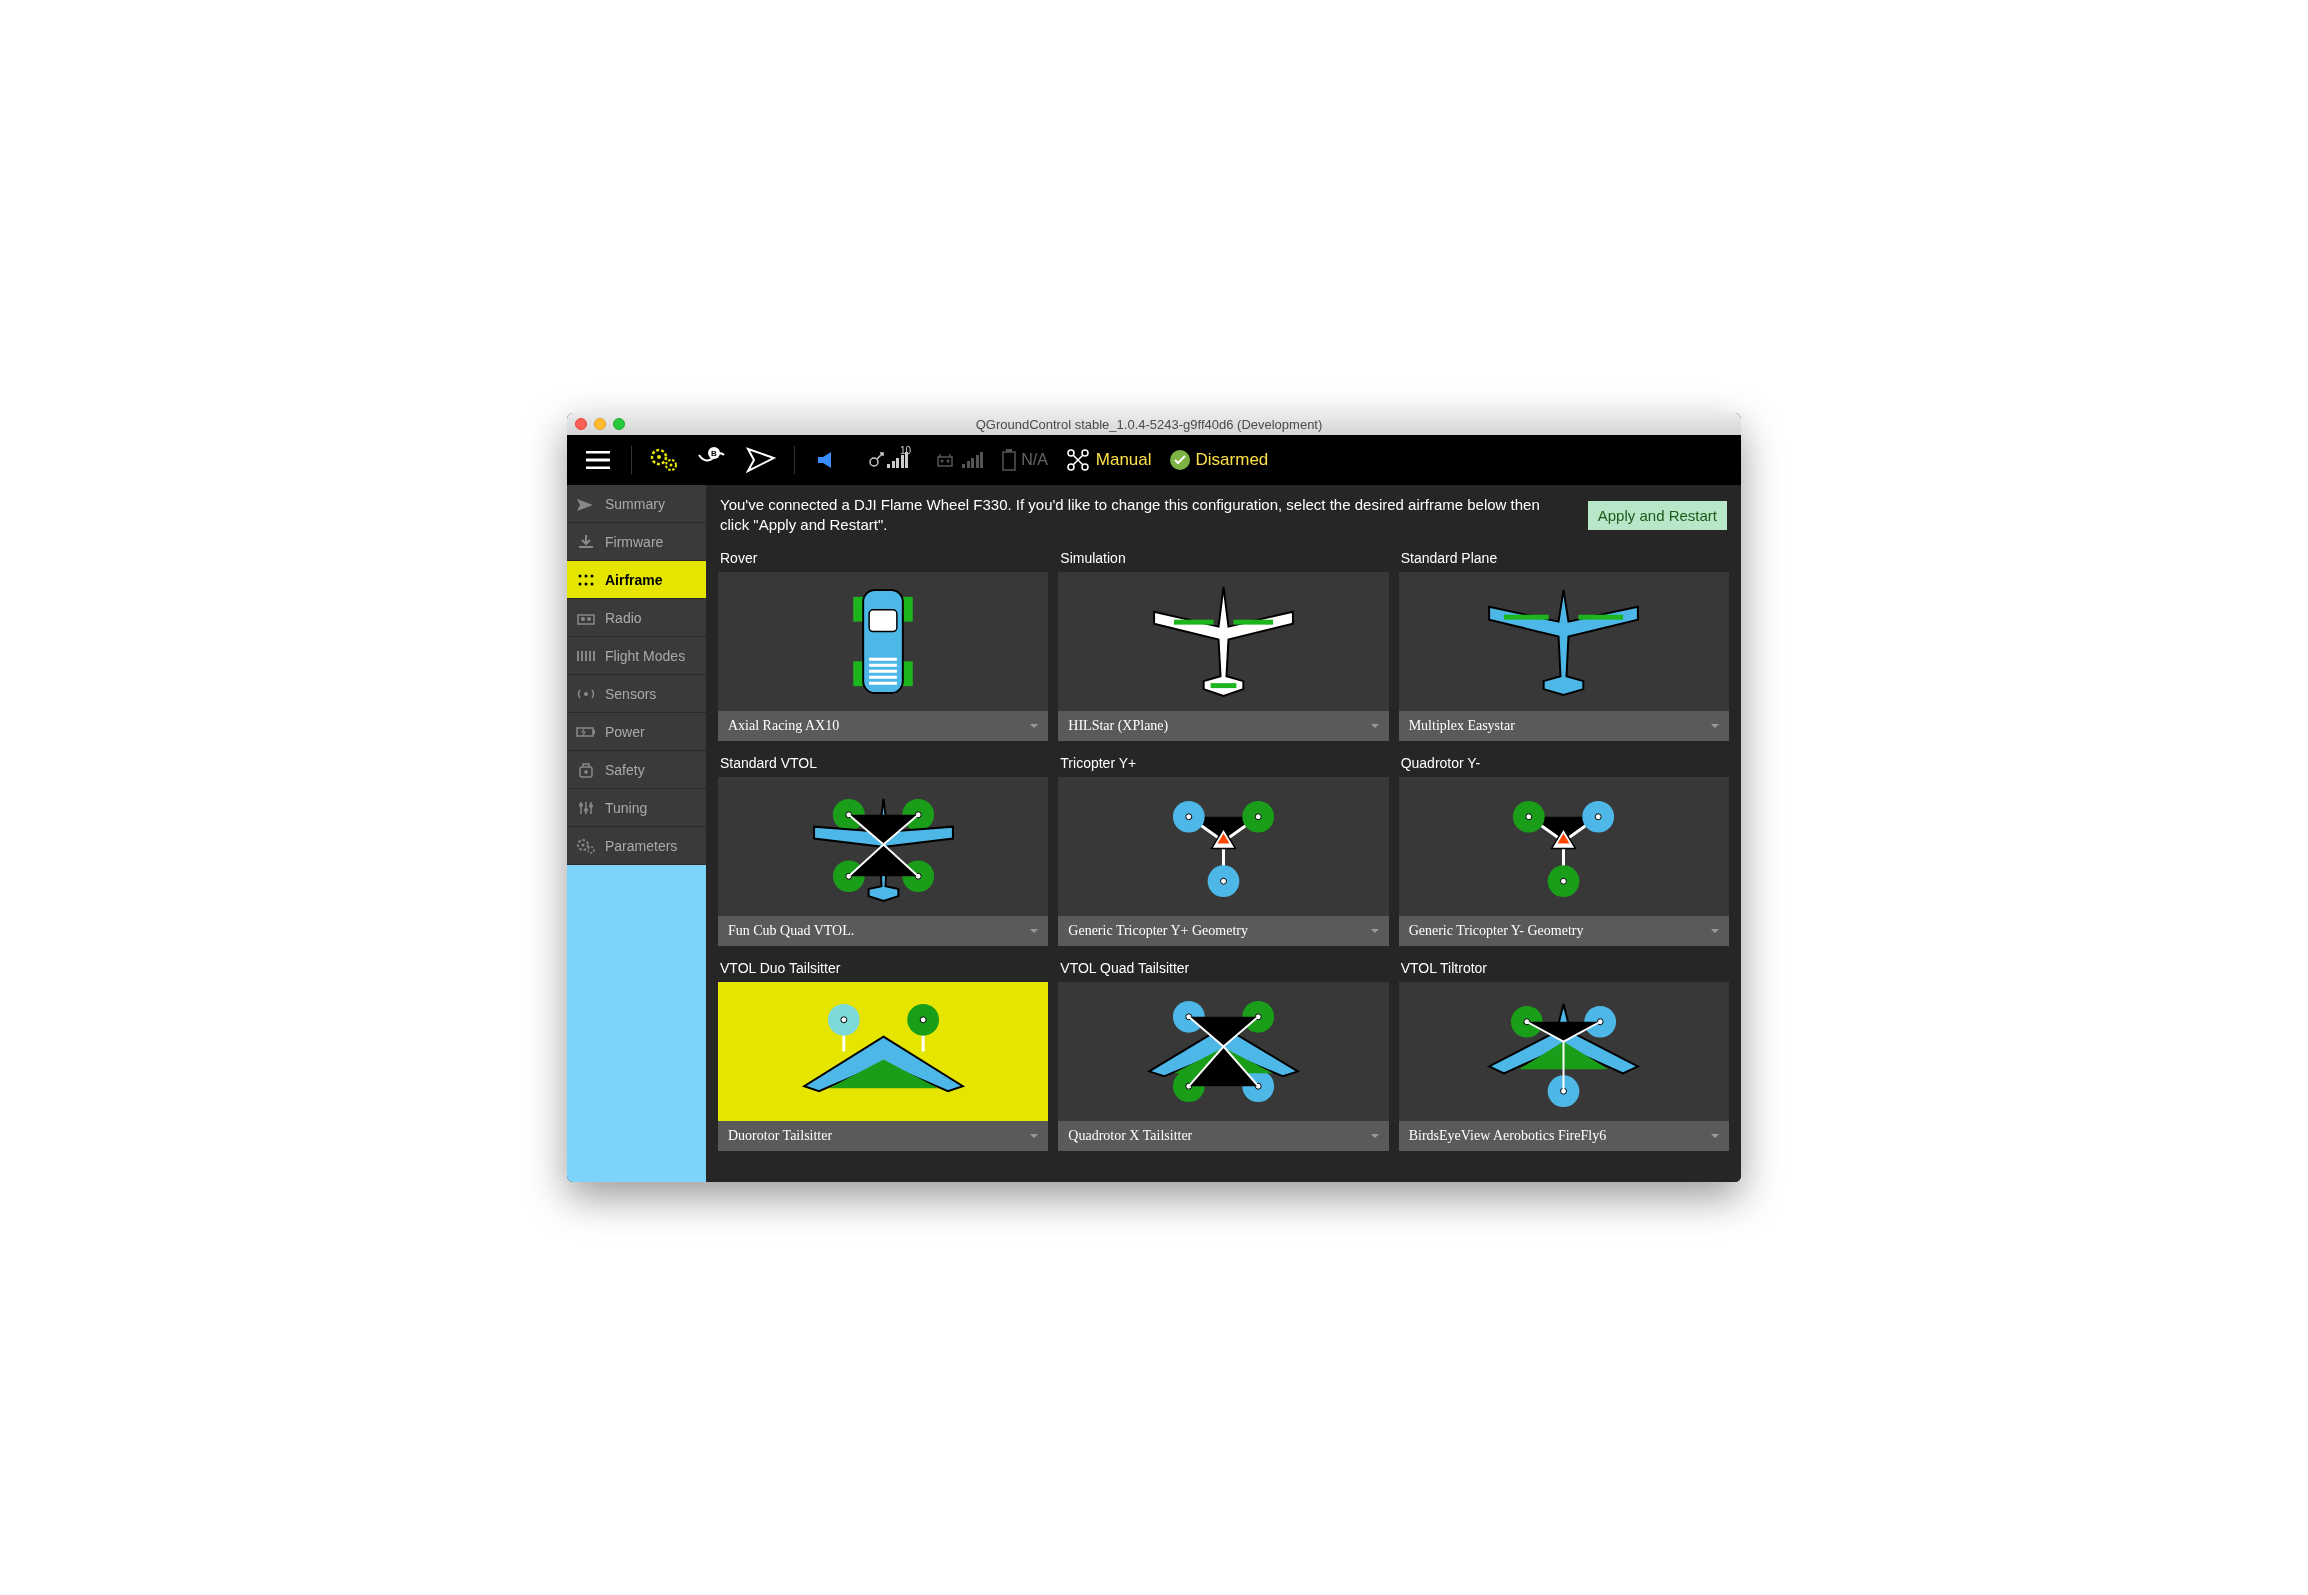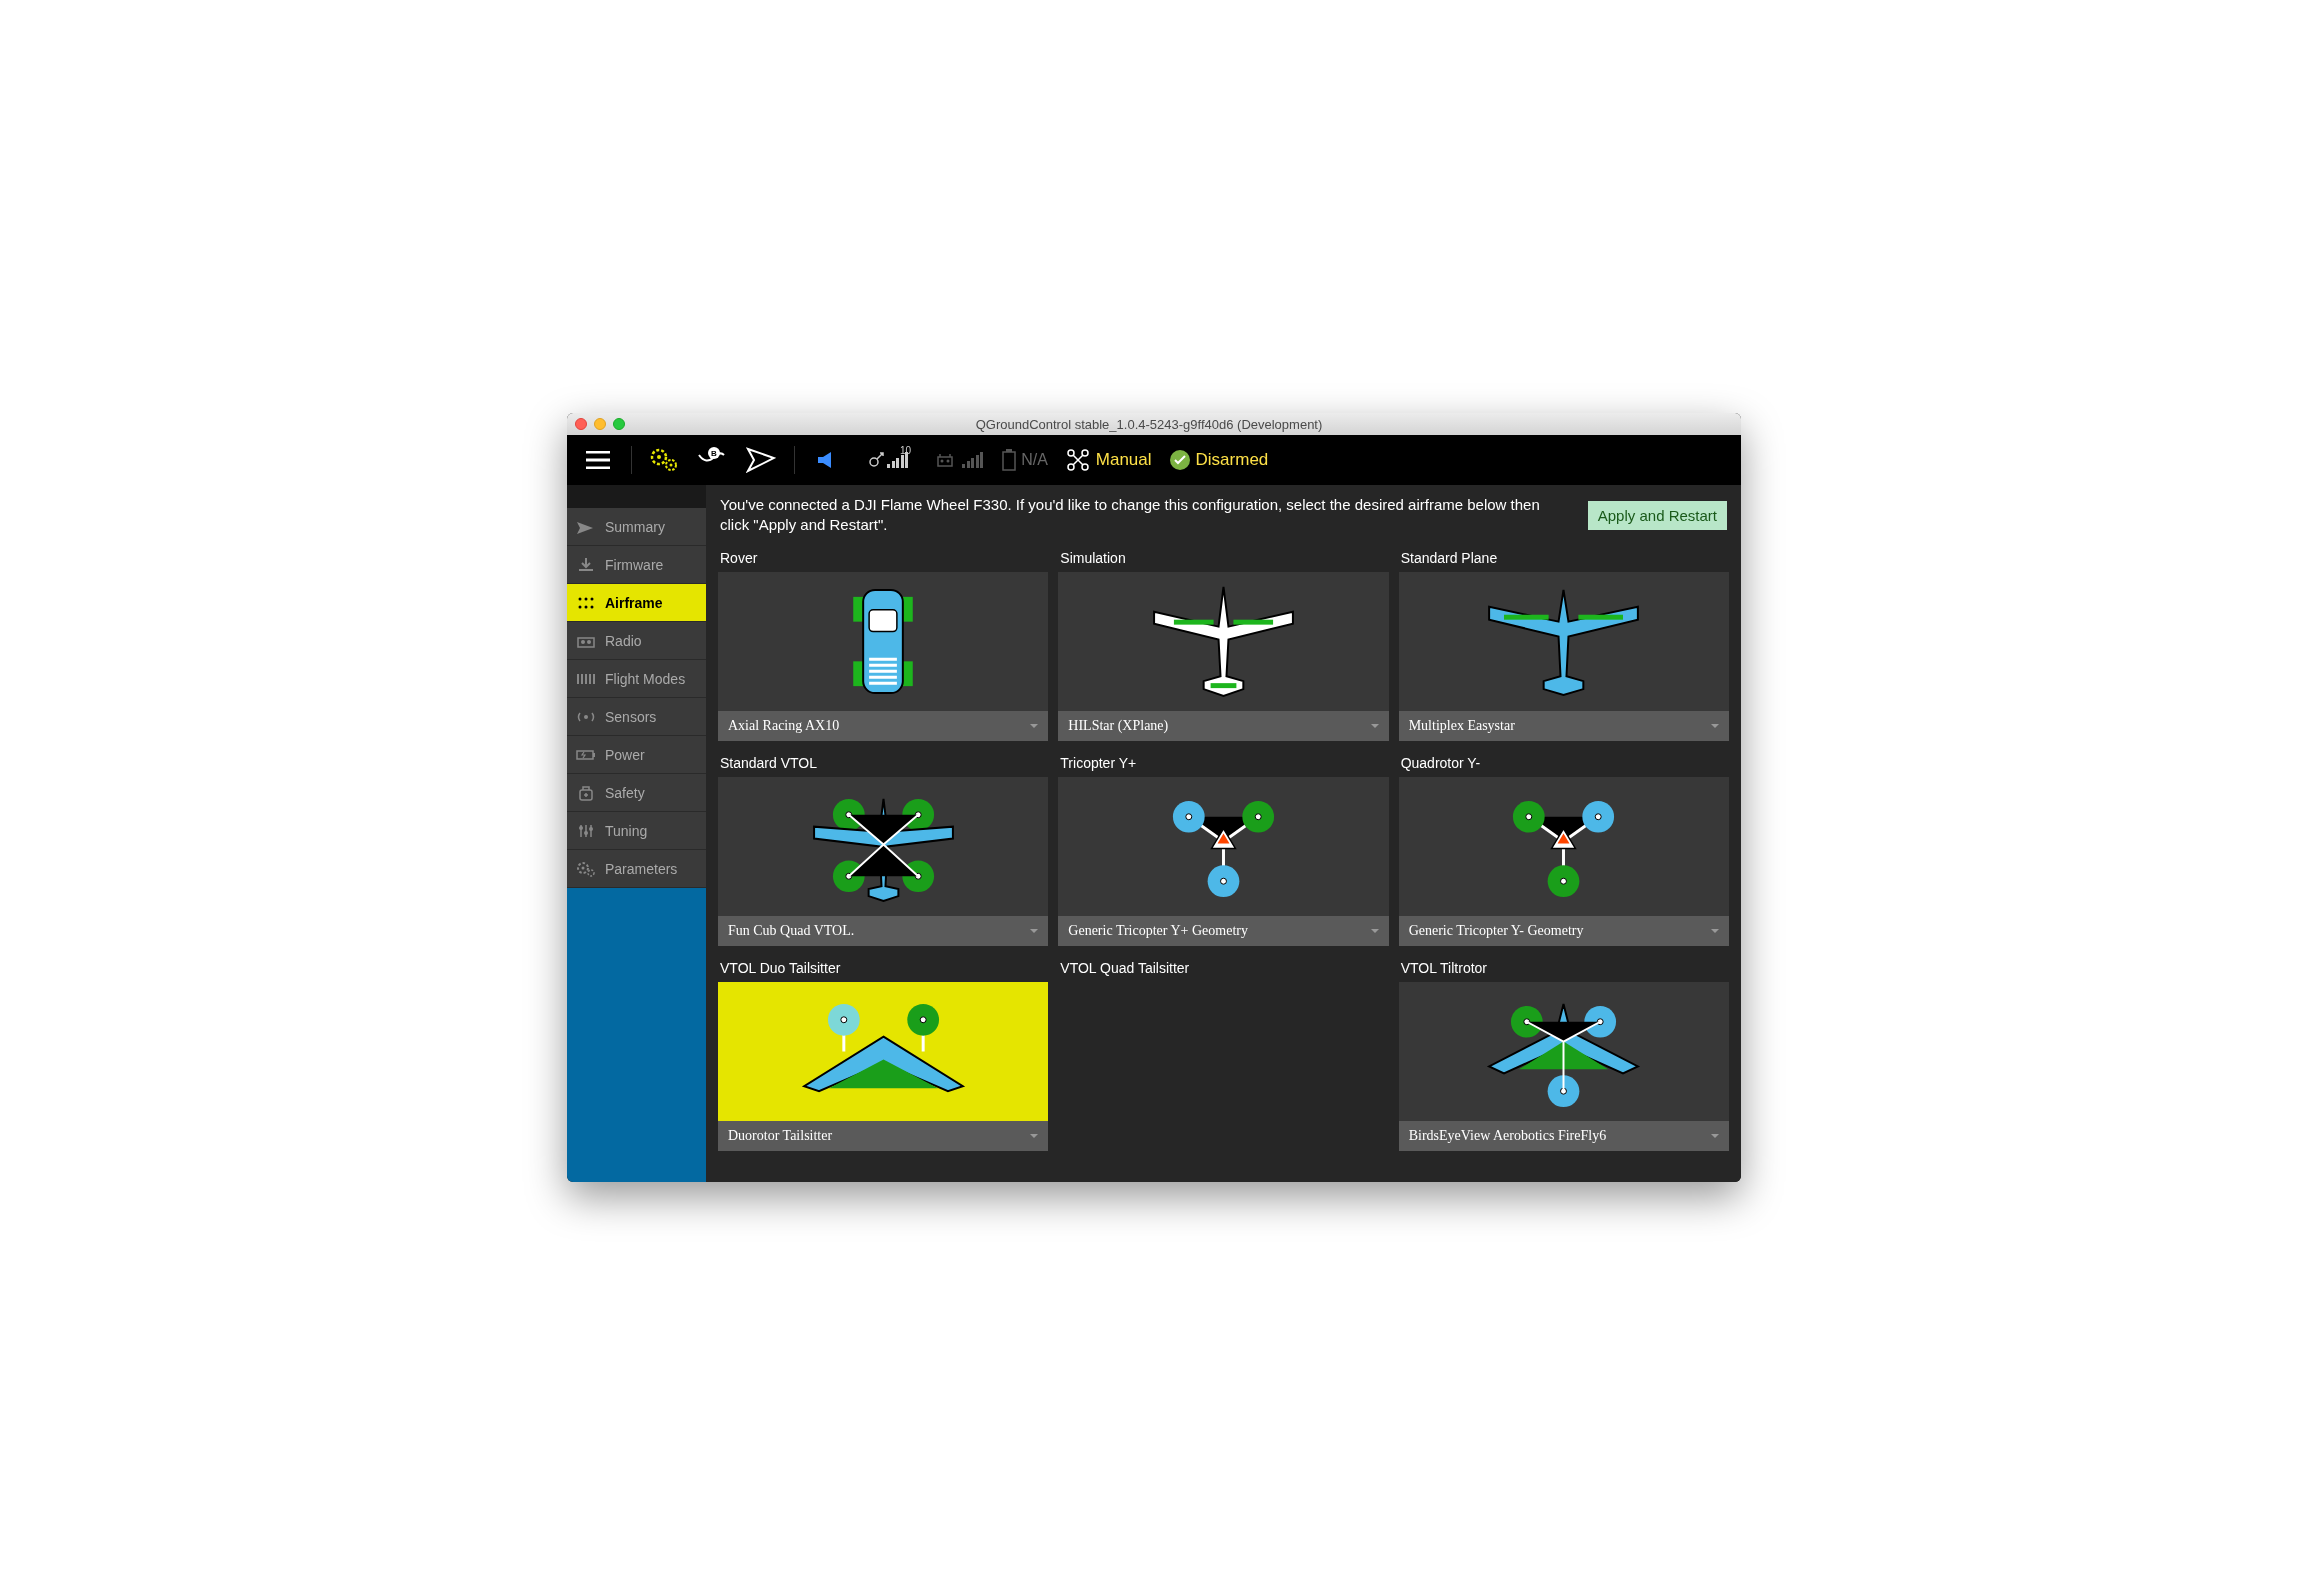--- a/index.html
+++ b/index.html
@@ -11,21 +11,21 @@
 .t-close{background:#ff5f56;border:1px solid #e0443e;} .t-min{background:#ffbd2e;border:1px solid #dea123;} .t-max{background:#27c93f;border:1px solid #1aab29;}
 .title { position:absolute; left:0; right:10px; text-align:center; font-size:13px; color:#4a4a4a; pointer-events:none; }
 .toolbar { height:50px; background:#000; display:flex; align-items:center; padding:0 10px; gap:6px; }
 .tool-btn { width:42px; height:42px; display:flex; align-items:center; justify-content:center; color:#ccc; cursor:pointer; }
 .tool-sep { width:1px; height:28px; background:#333; margin:0 6px; }
 .tool-text { color:#fde047; font-size:17px; margin-left:6px; }
 .status-item { display:flex; align-items:center; margin-left:12px; }
 .status-check { width:20px; height:20px; background:#7cb342; border-radius:50%; display:flex; align-items:center; justify-content:center; }
 
 .body { display:flex; min-height:697px; }
-.sidebar { width:139px; background:#0369a1;margin-top:23px; }
+.sidebar { width:139px; background:#7dd3fc; }
 .side-item { height:38px; display:flex; align-items:center; gap:8px; padding:0 8px; color:#aaa; cursor:pointer; background:#3a3a3a; border-bottom:1px solid #2a2a2a; font-size:14px; }
 .side-item.active { background:#e5e500; color:#000; font-weight:700; }
 .side-icon { width:22px; height:22px; display:flex; align-items:center; justify-content:center; flex-shrink:0; }
 
 .content { flex:1; background:#262626; display:flex; flex-direction:column; }
 .info-bar { display:flex; align-items:center; gap:16px; padding:10px 14px; }
 .info-text { color:#fff; font-size:15px; font-weight:400; line-height:1.35; flex:1; }
 .apply-btn { background:#b8e6c8; color:#1a5a1a; padding:6px 10px; font-size:15px; font-weight:500; cursor:pointer; border:none; }
 
 .grid { display:grid; grid-template-columns:repeat(3,1fr); gap:10px; padding:0 12px 12px; }
@@ -364,20 +364,38 @@
                   <circle cx="130" cy="28" r="3" fill="#fff" stroke="#000" stroke-width="1"></circle>
                   <path d="M90 45 L170 95 L155 100 L90 72 L25 100 L10 95 Z" fill="#4db8e8" stroke="#000" stroke-width="2"></path>
                   <path d="M90 68 L145 97 L35 97 Z" fill="#1a9e1a"></path>
                 </svg>
               </div>
               <div class="cell-drop">Duorotor Tailsitter</div>
             </div>
           </div>
           <div class="cell">
             <div class="cell-title">VTOL Quad Tailsitter</div>
+            <div class="cell-body">
+              <div class="cell-img">
+                <svg width="169" height="119" viewBox="0 0 170 120">
+                  <circle cx="50" cy="25" r="16" fill="#4db8e8"></circle>
+                  <circle cx="50" cy="25" r="3" fill="#fff" stroke="#000" stroke-width="1"></circle>
+                  <circle cx="120" cy="25" r="16" fill="#1a9e1a"></circle>
+                  <circle cx="120" cy="25" r="3" fill="#fff" stroke="#000" stroke-width="1"></circle>
+                  <circle cx="50" cy="95" r="16" fill="#1a9e1a"></circle>
+                  <circle cx="50" cy="95" r="3" fill="#fff" stroke="#000" stroke-width="1"></circle>
+                  <circle cx="120" cy="95" r="16" fill="#4db8e8"></circle>
+                  <circle cx="120" cy="95" r="3" fill="#fff" stroke="#000" stroke-width="1"></circle>
+                  <path d="M85 35 L160 80 L145 85 L85 60 L25 85 L10 80 Z" fill="#4db8e8" stroke="#000" stroke-width="2"></path>
+                  <path d="M85 56 L135 82 L35 82 Z" fill="#1a9e1a"></path>
+                  <path d="M50 25 L85 55 L120 25 M50 95 L85 55 L120 95" stroke="#fff" stroke-width="2"></path>
+                </svg>
+              </div>
+              <div class="cell-drop">Quadrotor X Tailsitter</div>
+            </div>
           </div>
           <div class="cell">
             <div class="cell-title">VTOL Tiltrotor</div>
             <div class="cell-body">
               <div class="cell-img">
                 <svg width="169" height="119" viewBox="0 0 170 120">
                   <circle cx="48" cy="30" r="16" fill="#1a9e1a"></circle>
                   <circle cx="48" cy="30" r="3" fill="#fff" stroke="#000" stroke-width="1"></circle>
                   <circle cx="122" cy="30" r="16" fill="#4db8e8"></circle>
                   <circle cx="122" cy="30" r="3" fill="#fff" stroke="#000" stroke-width="1"></circle>

